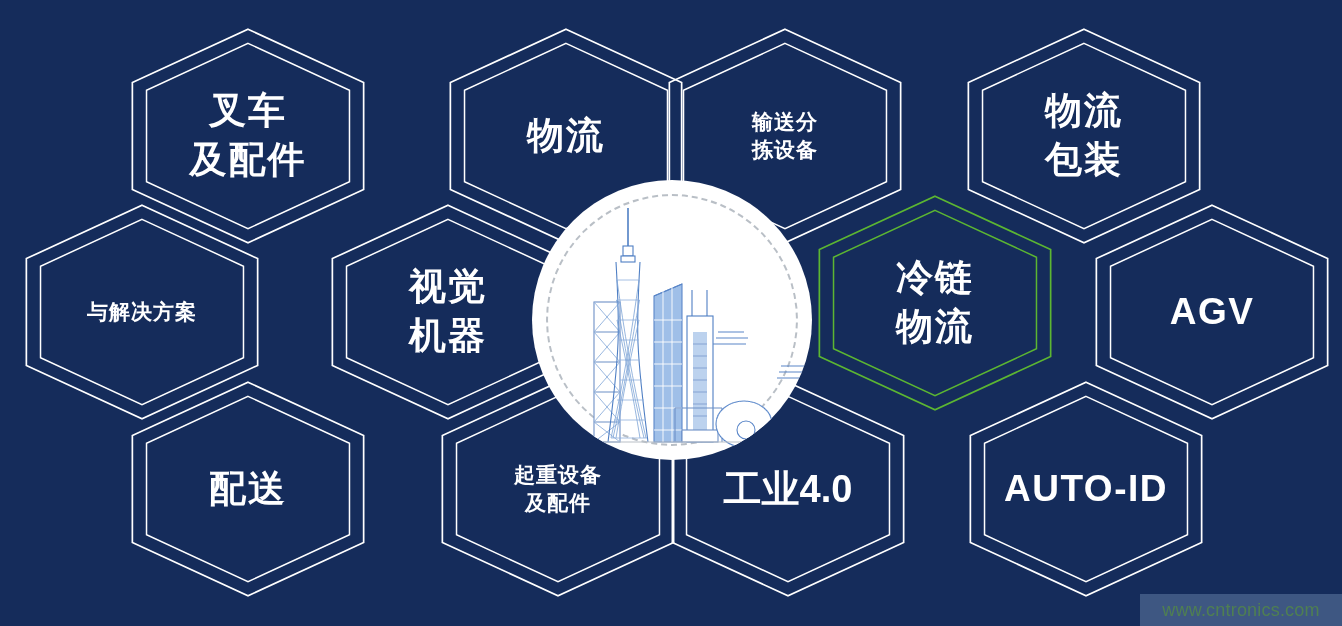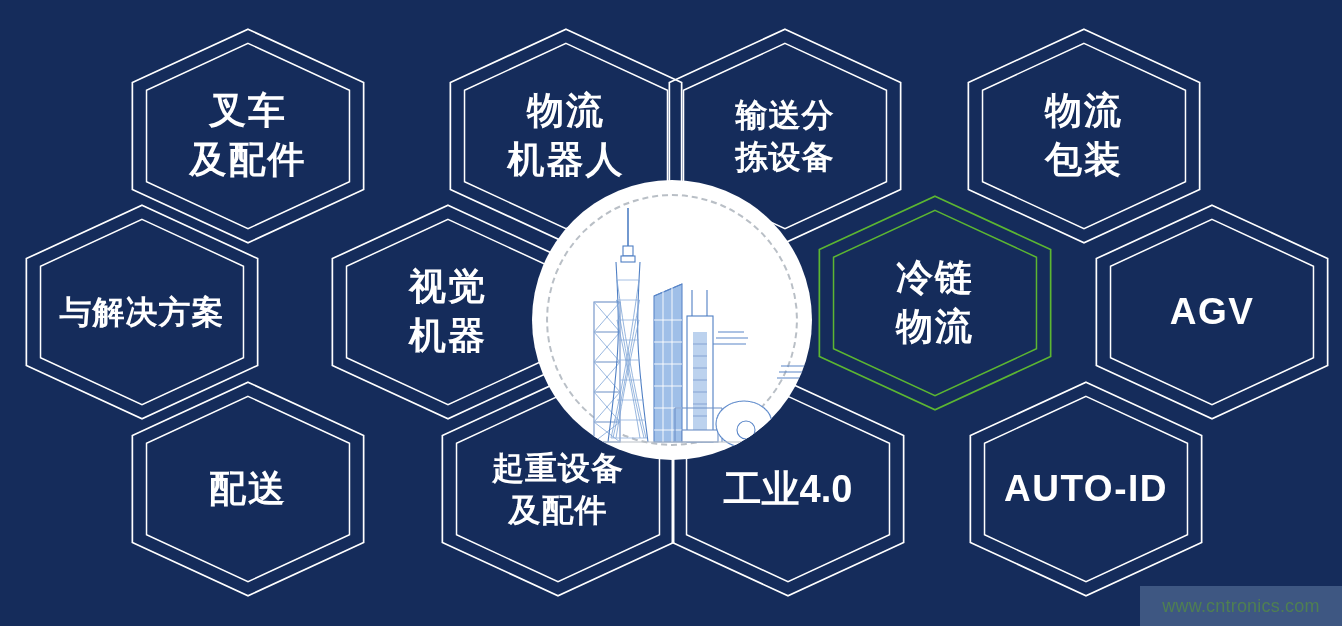--- a/index.html
+++ b/index.html
@@ -28,21 +28,21 @@
     color:#ffffff;
     font-weight:bold;
     letter-spacing:1px;
     line-height:1.32;
     text-align:center;
     pointer-events:none;
   }
   .hex .label span{ display:block; white-space:nowrap; }
 
   .cjk  .label{ font-size:37px; letter-spacing:2px; }
-  .cjk3 .label{ font-size:32px; letter-spacing:1px; }
+  .cjk3 .label{ font-size:21px; letter-spacing:1px; }
   .lat  .label{ font-size:37px; letter-spacing:1.5px; }
   .mix  .label{ font-size:38px; letter-spacing:0px; }
 
   
   #circle-wrap{
     position:absolute;
     left:532px; top:180px;
     width:280px; height:280px;
   }
   #circle-wrap .disc{
@@ -58,21 +58,21 @@
   }
   #circle-wrap svg.skyline{
     position:absolute; left:0; top:0;
     width:280px; height:280px;
   }
 
   
   #watermark{
     position:absolute;
     right:0px; bottom:0px;
-    width:202px; height:40px;
+    width:202px; height:32px;
     background:#3e5782;
     display:flex; align-items:center; justify-content:center;
   }
   #watermark span{
     color:#4f7f52;
     font-size:18px;
     letter-spacing:.2px;
     font-family:"Liberation Sans","DejaVu Sans",sans-serif;
   }
 </style>
@@ -92,21 +92,20 @@
           <span>及配件</span>
         </div>
       </div>
       <div class="hex cjk" style="left: 448px; top: 27px;">
         <svg viewBox="0 0 100 100" preserveAspectRatio="none">
           <polygon points="50,1 99,25.5 99,74.5 50,99 1,74.5 1,25.5" fill="none" stroke="#ffffff" stroke-width="1.7" vector-effect="non-scaling-stroke"></polygon>
           <polygon points="50,7.5 93,29 93,71 50,92.5 7,71 7,29" fill="none" stroke="#ffffff" stroke-width="1.5" vector-effect="non-scaling-stroke"></polygon>
         </svg>
         <div class="label">
           <span>物流</span>
-          <span>机器人</span>
         </div>
       </div>
       <div class="hex cjk3" style="left: 667px; top: 27px;">
         <svg viewBox="0 0 100 100" preserveAspectRatio="none">
           <polygon points="50,1 99,25.5 99,74.5 50,99 1,74.5 1,25.5" fill="none" stroke="#ffffff" stroke-width="1.7" vector-effect="non-scaling-stroke"></polygon>
           <polygon points="50,7.5 93,29 93,71 50,92.5 7,71 7,29" fill="none" stroke="#ffffff" stroke-width="1.5" vector-effect="non-scaling-stroke"></polygon>
         </svg>
         <div class="label">
           <span>输送分</span>
           <span>拣设备</span>

